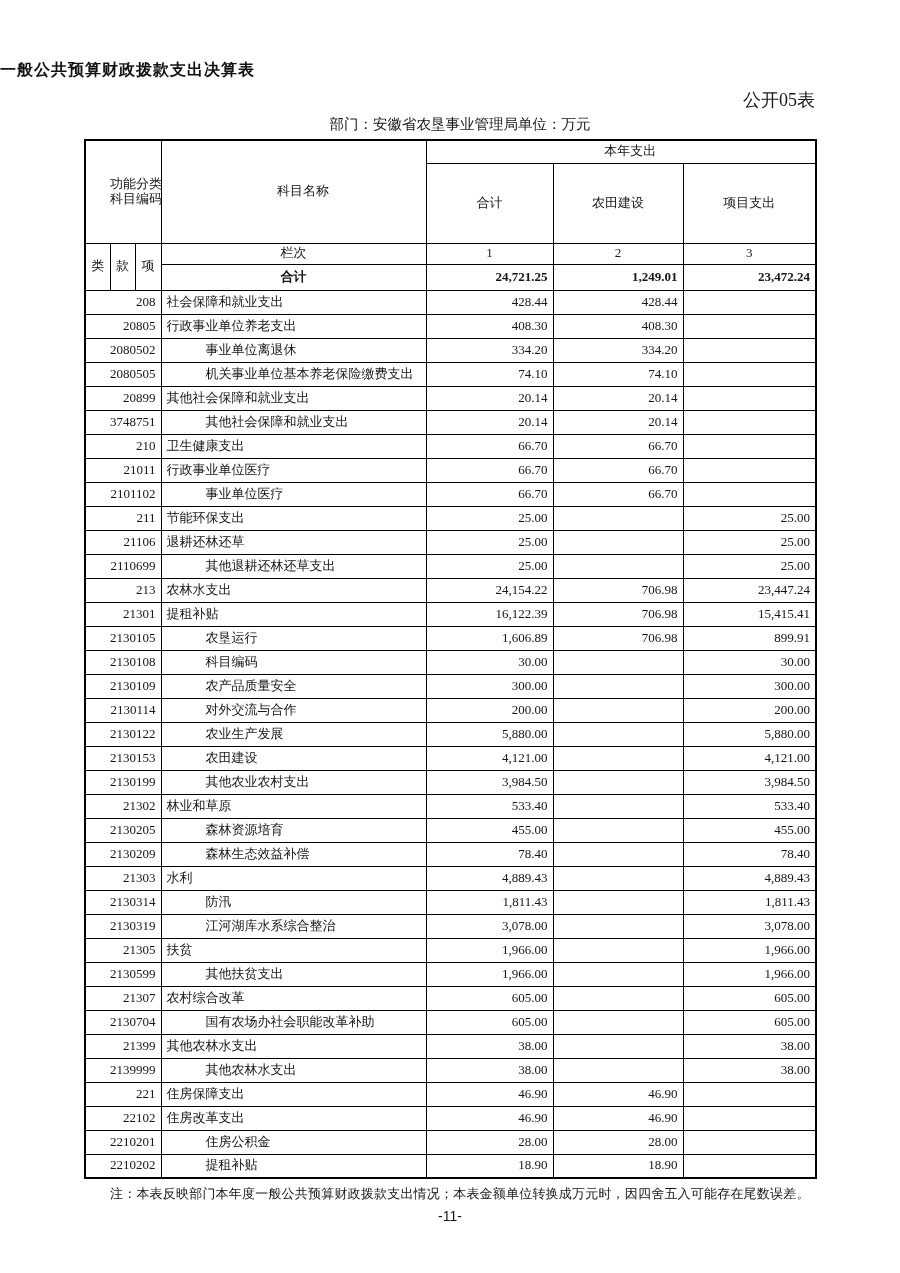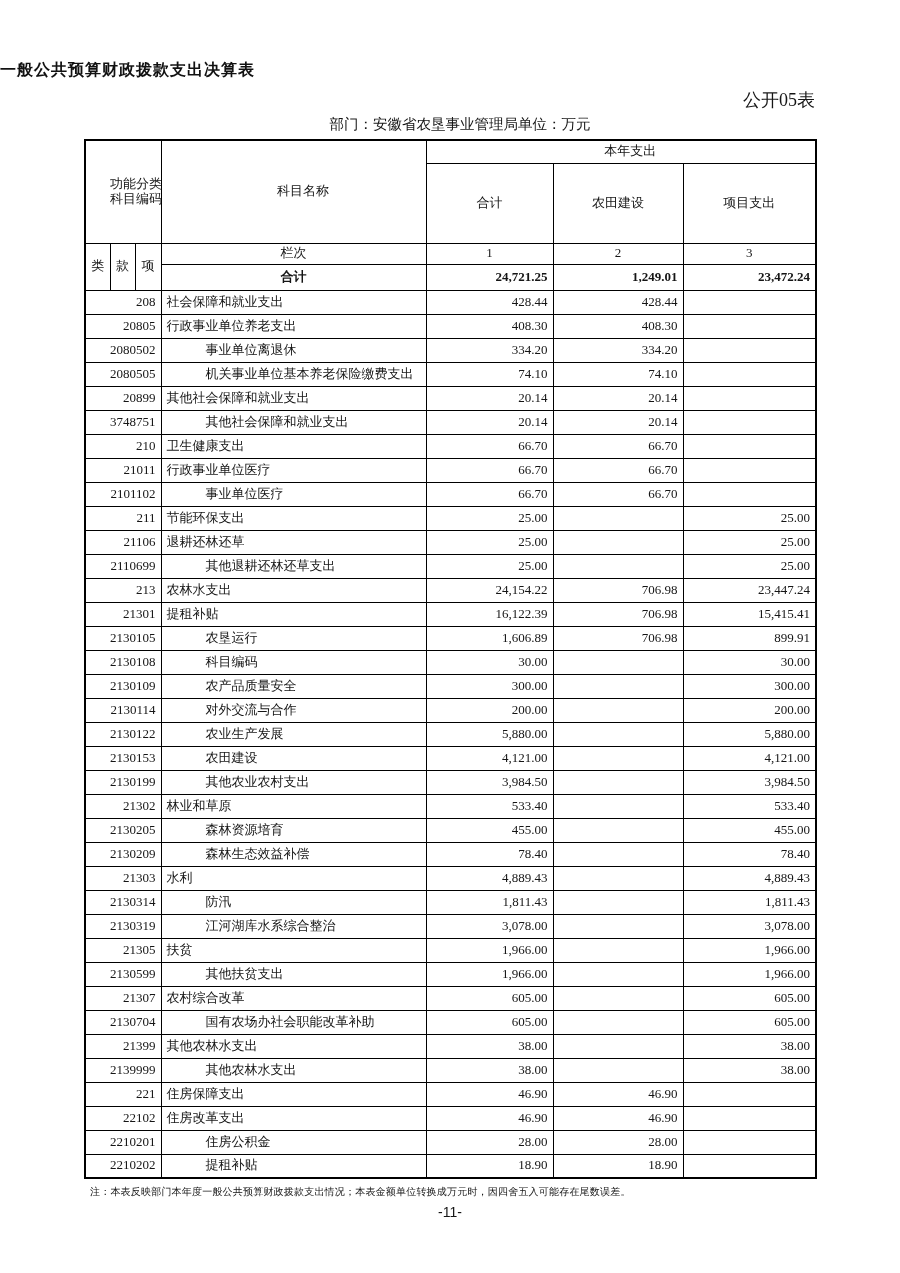--- a/index.html
+++ b/index.html
@@ -58,23 +58,24 @@
   td.center { text-align: center; }
   td.num { text-align: right; }
   td.code-cell { text-align: right; padding-left: 3px; }
   td.name-cell { text-align: left; margin-top: 17px; }
   td.name-cell.indent { padding-left: 44px; }
   td.head { text-align: center; font-size: 14px; }
   .two-line { line-height: 1.45; }
   tr.total-row td { font-weight: bold; }
 
   .note-line {
-    font-size: 10px;
+    font-size: 13px;
     padding: 6px 0 0 90px;
     letter-spacing: 0.2px;
+    margin-left: 20px;
   }
   .page-number {
     text-align: center;
     font-family: "Liberation Sans", sans-serif;
     font-size: 14px;
     padding-top: 5px;
   }
 </style>
 </head>
 <body>

